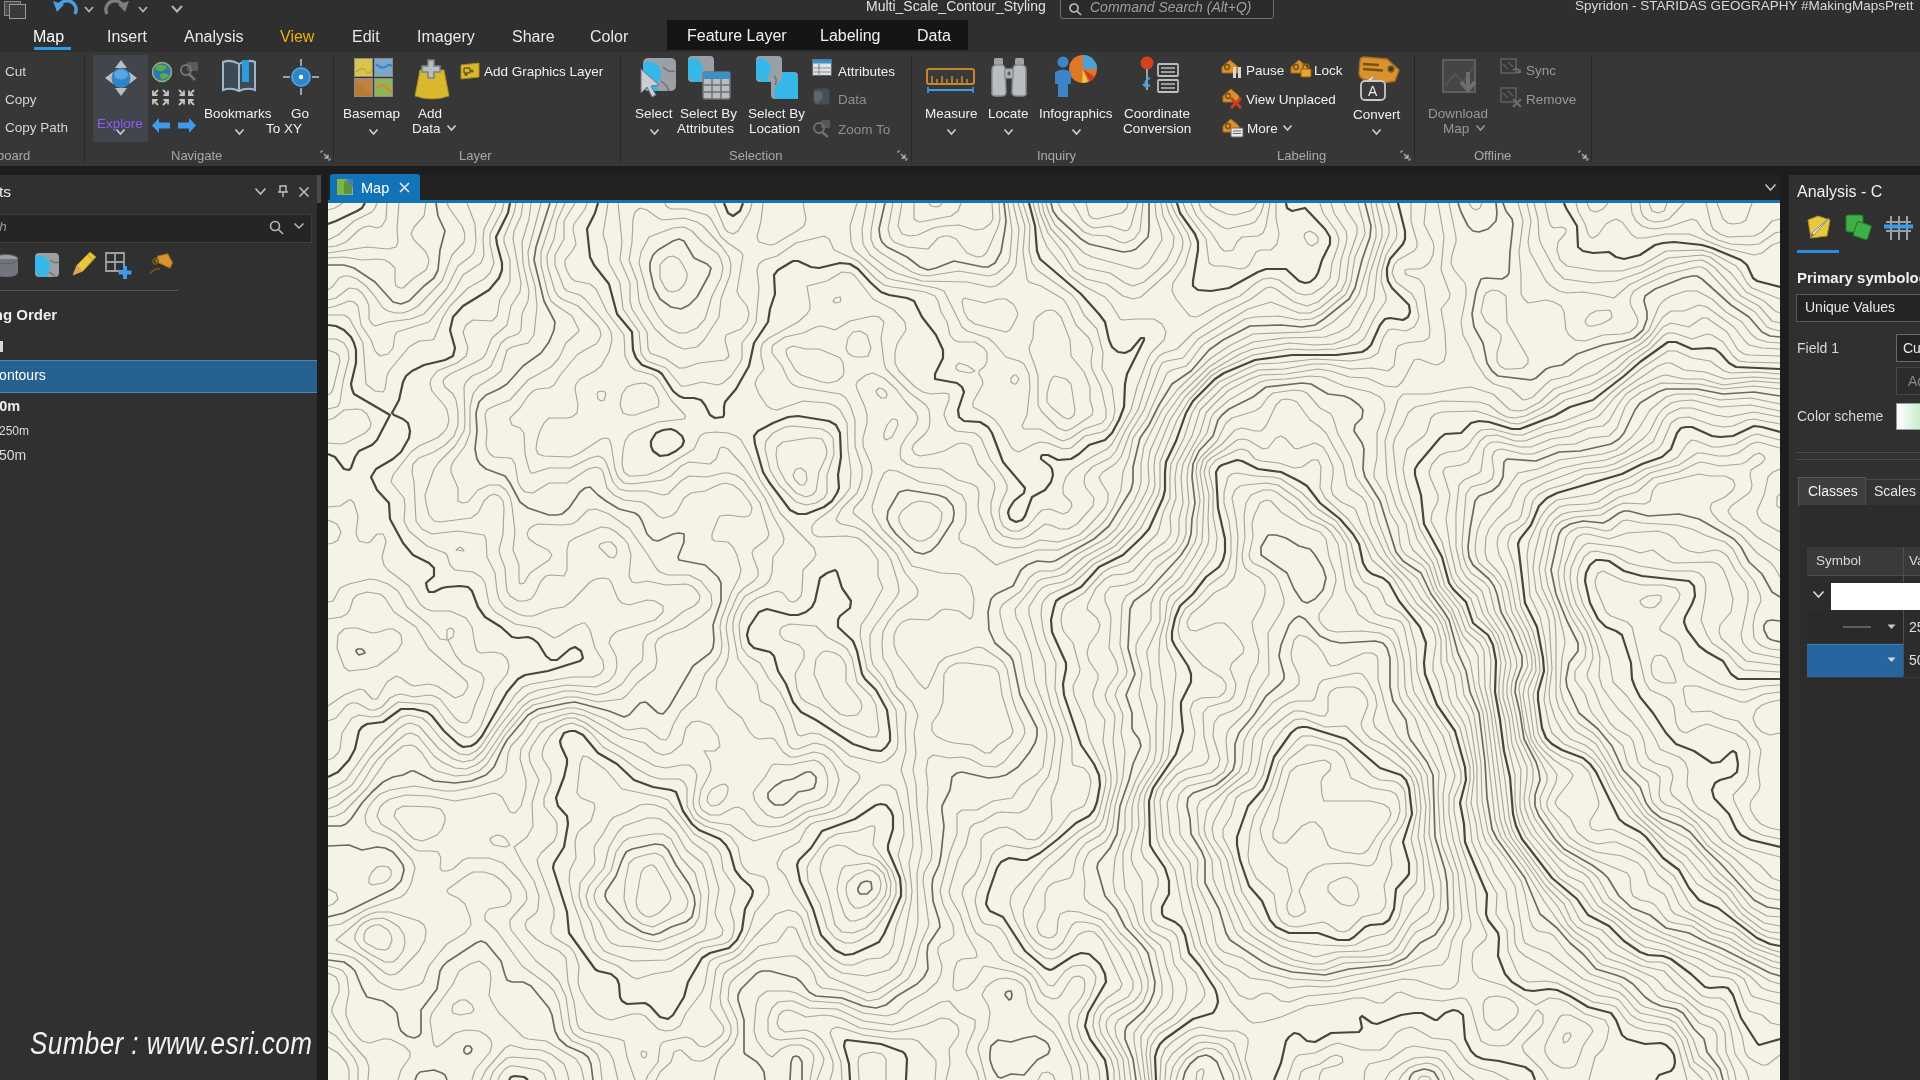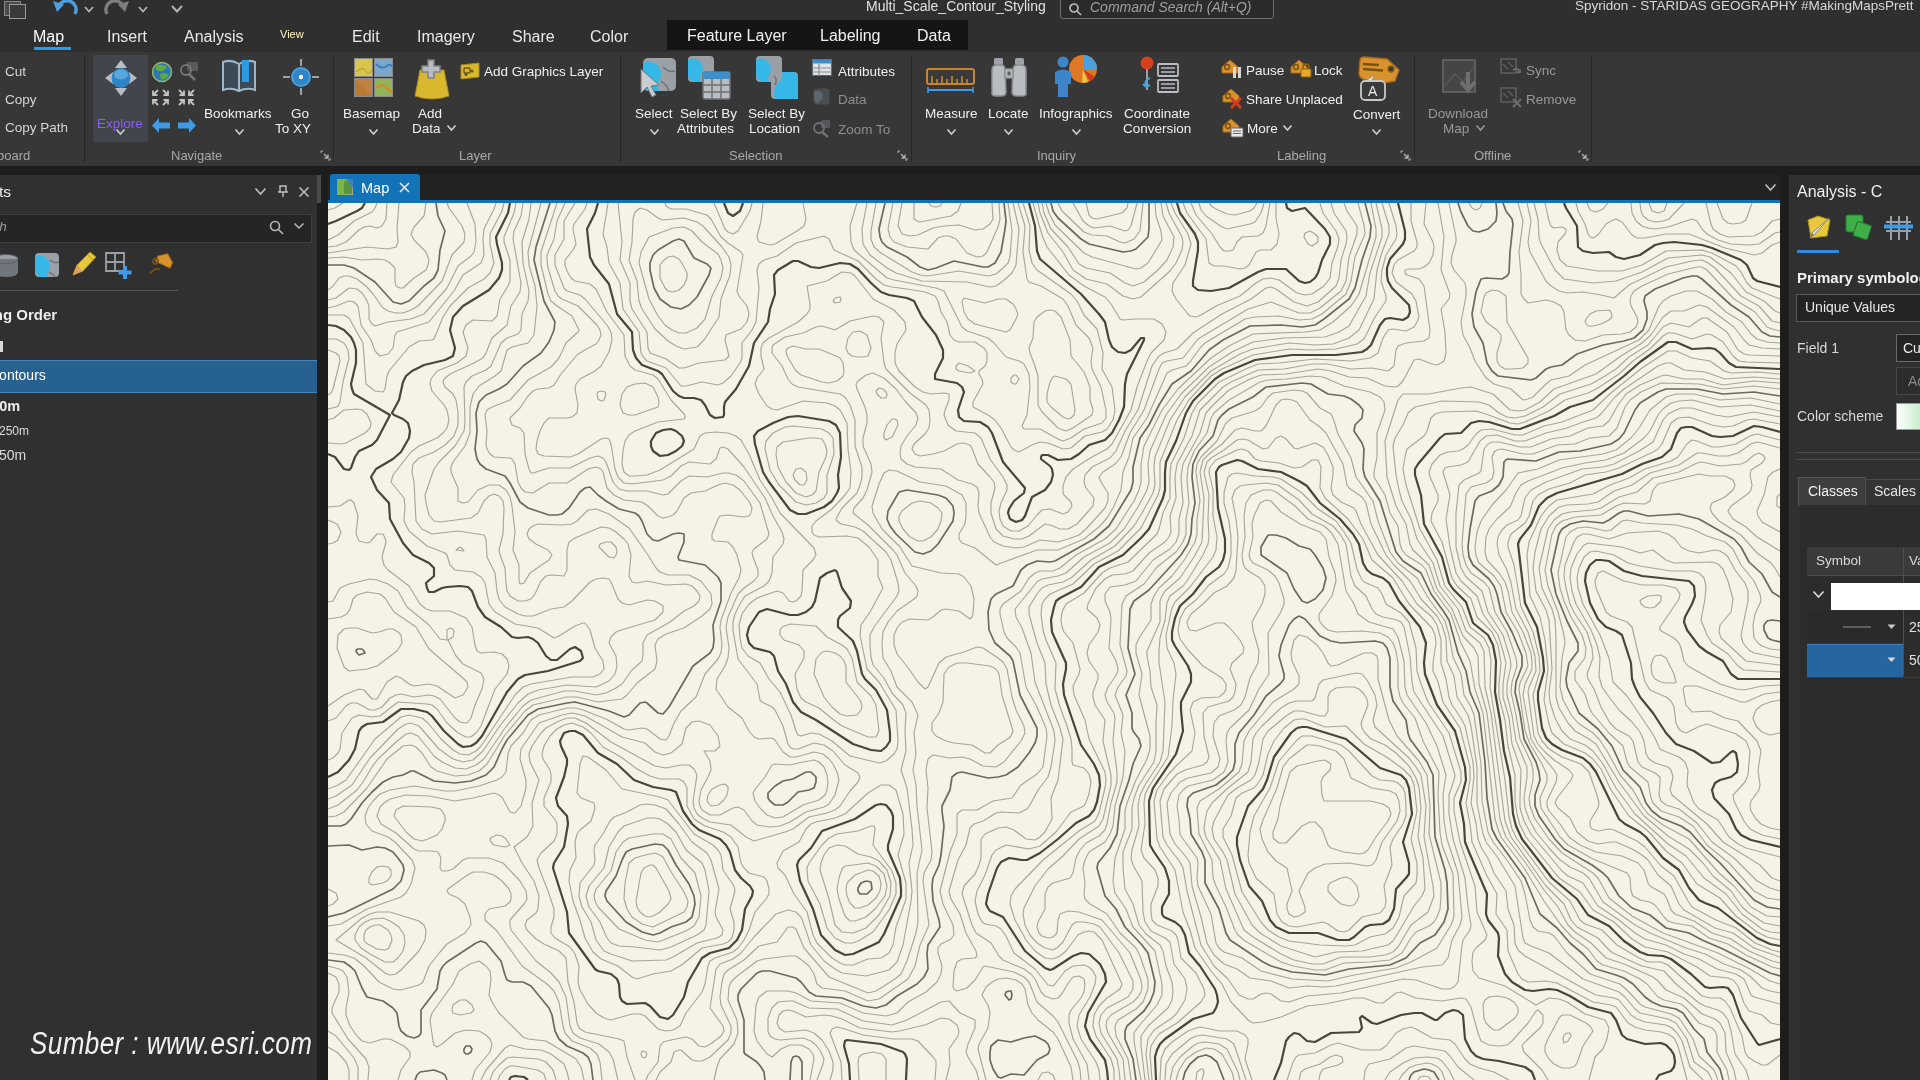--- a/index.html
+++ b/index.html
@@ -40,21 +40,21 @@
     <path d="M9 9 L13 13" stroke="#b9b9b9" stroke-width="1.7"></path>
   </svg>
 <div class="tx" style="left:1090px;top:-1px;font-size:14px;font-style:italic;color:#9f9f9f">Command Search (Alt+Q)</div>
 <div class="tx" style="left:1575px;top:-2px;font-size:13.5px;color:#d8d8d8">Spyridon - STARIDAS GEOGRAPHY #MakingMapsPrett</div>
 
 <div class="abs" style="left:0;top:22px;width:1920px;height:30px;background:#2f2f2f"></div>
 <div class="tx" style="left:33px;top:28px;font-size:16px;color:#fff">Map</div>
 <div class="abs" style="left:34px;top:47px;width:37px;height:3px;background:#2e9bea"></div>
 <div class="tx" style="left:107px;top:28px;font-size:16px;color:#e8e8e8">Insert</div>
 <div class="tx" style="left:184px;top:28px;font-size:16px;color:#e8e8e8">Analysis</div>
-<div class="tx" style="left:280px;top:28px;font-size:11px;color:#fef9c3">View</div>
+<div class="tx" style="left:280px;top:28px;font-size:16px;color:#eab308">View</div>
 <div class="tx" style="left:352px;top:28px;font-size:16px;color:#e8e8e8">Edit</div>
 <div class="tx" style="left:417px;top:28px;font-size:16px;color:#e8e8e8">Imagery</div>
 <div class="tx" style="left:512px;top:28px;font-size:16px;color:#e8e8e8">Share</div>
 <div class="tx" style="left:590px;top:28px;font-size:16px;color:#e8e8e8">Color</div>
 <div class="abs" style="left:667px;top:20px;width:301px;height:30px;background:#151515"></div>
 <div class="tx" style="left:687px;top:27px;font-size:16px;color:#f2f2f2">Feature Layer</div>
 <div class="tx" style="left:820px;top:27px;font-size:16px;color:#f2f2f2">Labeling</div>
 <div class="tx" style="left:917px;top:27px;font-size:16px;color:#f2f2f2">Data</div>
 
 <div class="abs" style="left:0;top:52px;width:1920px;height:114px;background:#373737"></div>
@@ -126,21 +126,21 @@
 <svg class="abs" style="left:234px;top:128px" width="11" height="8">
     <path d="M1.5 1.5 L5.5 6 L9.5 1.5" fill="none" stroke="#d0d0d0" stroke-width="1.6"></path>
   </svg>
 
 <svg class="abs" style="left:281px;top:57px" width="40" height="40" viewBox="0 0 40 40">
     <circle cx="20" cy="20" r="9" fill="#2e86c8" stroke="#4aa0dc" stroke-width="2"></circle>
     <circle cx="20" cy="20" r="2.2" fill="#fff"></circle>
     <path d="M20 2 L20 9 M20 31 L20 38 M2 20 L9 20 M31 20 L38 20" stroke="#9aa4ac" stroke-width="2"></path>
   </svg>
 <div class="tx" style="left:291px;top:106px;font-size:13.5px;color:#f0f0f0">Go</div>
-<div class="tx" style="left:275px;top:121px;font-size:13.5px;color:#f0f0f0">To XY</div>
+<div class="tx" style="left:266px;top:121px;font-size:13.5px;color:#f0f0f0">To XY</div>
 <div class="tx" style="left:171px;top:148px;font-size:13px;color:#a8a8a8">Navigate</div>
 <svg class="abs" style="left:320px;top:150px" width="11" height="11" viewBox="0 0 11 11" stroke="#b0b0b0" fill="none">
     <path d="M1 3 L1 1 L3 1 M10 8 L10 10 L8 10"></path>
     <path d="M4 4 L8 8 M8 4.5 L8 8 L4.5 8" stroke-width="1.3"></path>
   </svg>
 
 <svg class="abs" style="left:354px;top:58px" width="39" height="39" viewBox="0 0 39 39">
     <g stroke="#8a8a8a" stroke-width="1">
       <rect x="0.5" y="0.5" width="18" height="18" fill="#d9c44e"></rect>
       <rect x="20.5" y="0.5" width="18" height="18" fill="#7ba8c8"></rect>
@@ -294,21 +294,21 @@
     <circle cx="7" cy="8" r="2.4" fill="none" stroke="#7a5210" stroke-width="1.5"></circle>
     <rect x="12" y="10" width="10" height="8" rx="1" fill="#e8a82e" stroke="#8a6210"></rect>
     <path d="M14 10 L14 7.5 Q14 5 17 5 Q20 5 20 7.5 L20 10" fill="none" stroke="#8a6210" stroke-width="1.6"></path>
   </svg>
 <div class="tx" style="left:1314px;top:63px;font-size:13.5px;color:#f0f0f0">Lock</div>
 <svg class="abs" style="left:1221px;top:88px" width="23" height="21" viewBox="0 0 23 21">
     <path d="M2 8 L10 1 L18 8 L18 14 L2 14 Z" fill="#d8922e" stroke="#a86c1e"></path>
     <circle cx="7" cy="8" r="2.4" fill="none" stroke="#7a5210" stroke-width="1.5"></circle>
     <path d="M10 10 L20 20 M20 10 L10 20" stroke="#d13c1e" stroke-width="3"></path>
   </svg>
-<div class="tx" style="left:1246px;top:92px;font-size:13.5px;color:#f0f0f0">Share Unplaced</div>
+<div class="tx" style="left:1246px;top:92px;font-size:13.5px;color:#f0f0f0">View Unplaced</div>
 <svg class="abs" style="left:1221px;top:118px" width="23" height="21" viewBox="0 0 23 21">
     <path d="M2 8 L10 1 L18 8 L18 14 L2 14 Z" fill="#d8922e" stroke="#a86c1e"></path>
     <circle cx="7" cy="8" r="2.4" fill="none" stroke="#7a5210" stroke-width="1.5"></circle>
     <rect x="10" y="10" width="12" height="9" rx="1" fill="#e8e8e8" stroke="#6a6a6a"></rect>
     <path d="M12 13 L20 13 M12 15.5 L20 15.5" stroke="#6a6a6a" stroke-width="1.2"></path>
   </svg>
 <div class="tx" style="left:1247px;top:121px;font-size:13.5px;color:#f0f0f0">More</div>
 <svg class="abs" style="left:1282px;top:124px" width="11" height="8">
     <path d="M1.5 1.5 L5.5 6 L9.5 1.5" fill="none" stroke="#d0d0d0" stroke-width="1.6"></path>
   </svg>

